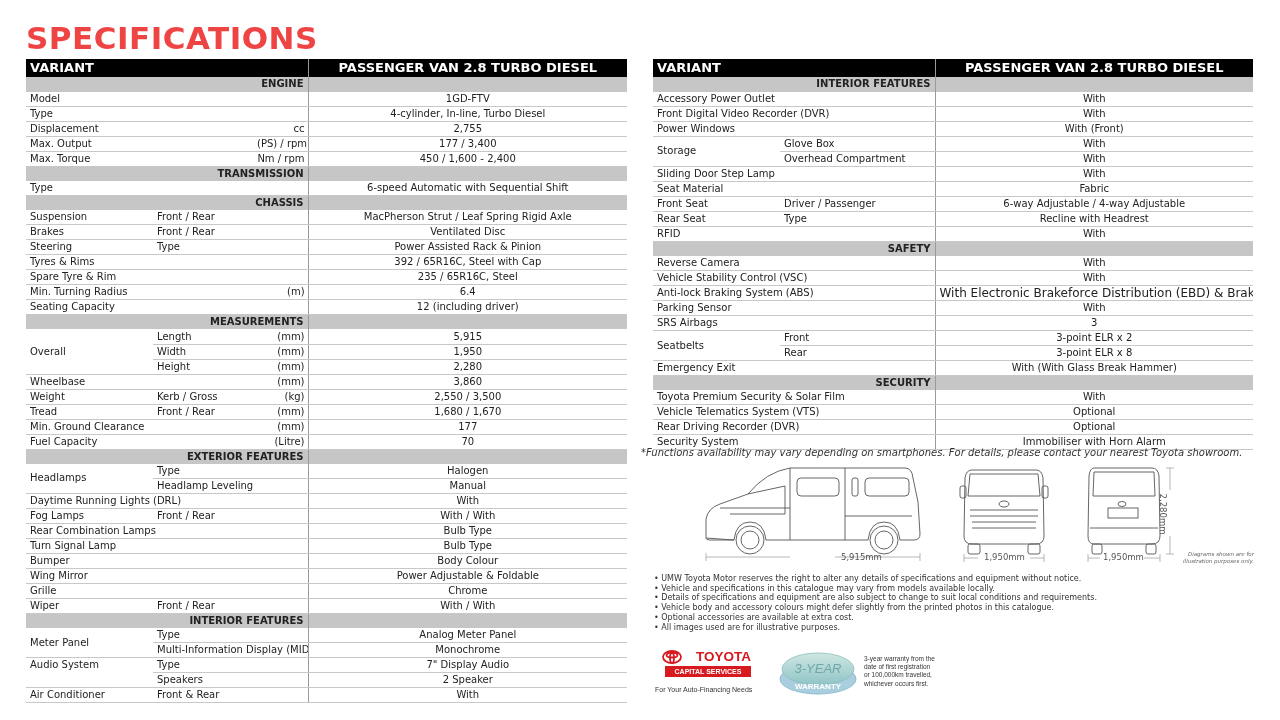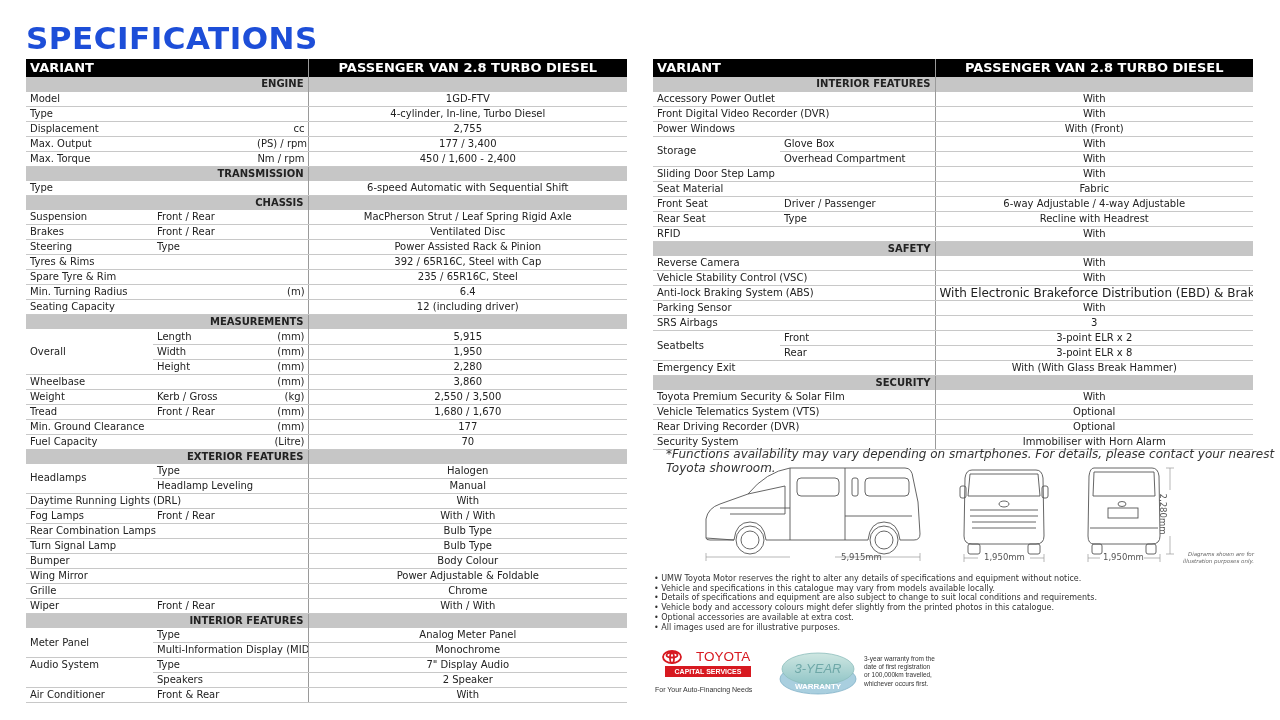--- a/index.html
+++ b/index.html
@@ -1,36 +1,36 @@
 <!DOCTYPE html>
 <html><head>
 <meta charset="utf-8">
 <style>
   * { box-sizing: border-box; margin: 0; padding: 0; }
   html, body { width: 1280px; height: 720px; background: #ffffff; overflow: hidden; }
   body { font-family: "DejaVu Sans", "Liberation Sans", sans-serif; color: #222; position: relative; }
-  .title { position: absolute; left: 26px; top: 20px; font-size: 31px; font-weight: bold; letter-spacing: 0.5px; color: #1d4ed8; font-family: "DejaVu Sans", sans-serif; }
+  .title { position: absolute; left: 26px; top: 20px; font-size: 31px; font-weight: bold; letter-spacing: 0.5px; color: #ef4444; font-family: "DejaVu Sans", sans-serif; }
   .spec-table { position: absolute; border-collapse: collapse; table-layout: fixed; font-size: 10px; }
   .spec-table td { height: 14.65px; line-height: 14px; padding: 0 4px; white-space: nowrap; overflow: hidden; border-bottom: 1px solid #c8c8c8; vertical-align: middle; }
   .spec-table tr.hdr td { background: #000; color: #fff; font-weight: bold; font-size: 13px; height: 18px; border-bottom: none; }
   .spec-table tr.hdr td.val { text-align: center; }
   .spec-table tr.sec td { background: #c6c6c6; font-weight: bold; font-size: 10px; border-bottom: none; text-align: right; }
   .spec-table tr.sec td.val { border-left: 1px solid #9a9a9a; }
   .spec-table td.val { text-align: center; border-left: 1px solid #9a9a9a; }
   .spec-table td.unit { text-align: right; padding-right: 3px; }
   .spec-table td.nob { border-bottom: none; }
   #left-table { left: 26px; top: 59px; width: 601px; }
   #right-table { left: 653px; top: 59px; width: 600px; }
-  .footnote { position: absolute; left: 666px; top: 447px; font-size: 12px; font-style: italic; color: #333; }
+  .footnote { position: absolute; left: 641px; top: 447px; font-size: 10px; font-style: italic; color: #333; }
   .diagram { position: absolute; }
   .dim-label { position: absolute; font-size: 8.5px; color: #555; }
   .disclaimer-small { position: absolute; left: 1182px; top: 551px; font-size: 5.5px; font-style: italic; color: #666; text-align: right; line-height: 6.5px; width: 72px; }
   .notes { position: absolute; left: 654px; top: 574px; font-size: 8px; color: #333; line-height: 9.7px; list-style: none; }
   .toyota-logo { position: absolute; left: 662px; top: 649px; width: 92px; }
-  .toyota-brand { display: flex; align-items: center; gap: 14px; color: #d71920; font-weight: normal; font-size: 13.5px; font-family: "Liberation Sans", sans-serif; }
+  .toyota-brand { display: flex; align-items: center; gap: 14px; color: #d71920; font-weight: bold; font-size: 13.5px; font-family: "Liberation Sans", sans-serif; }
   .capital-bar { background: #d71920; color: #fff; font-size: 7px; font-weight: bold; text-align: center; margin-top: 2px; padding: 2px 0; width: 86px; margin-left: 3px; font-family: "Liberation Sans", sans-serif; }
   .tagline { position: absolute; left: 655px; top: 686px; font-size: 7px; color: #333; font-family: "Liberation Sans", sans-serif; }
   .warranty-badge { position: absolute; left: 778px; top: 651px; width: 80px; height: 44px; }
   .warranty-text { position: absolute; left: 864px; top: 655px; font-size: 6.5px; color: #333; line-height: 8.2px; font-family: "Liberation Sans", sans-serif; }
 </style>
 </head>
 <body>
 
 <div class="title">SPECIFICATIONS</div>
 

